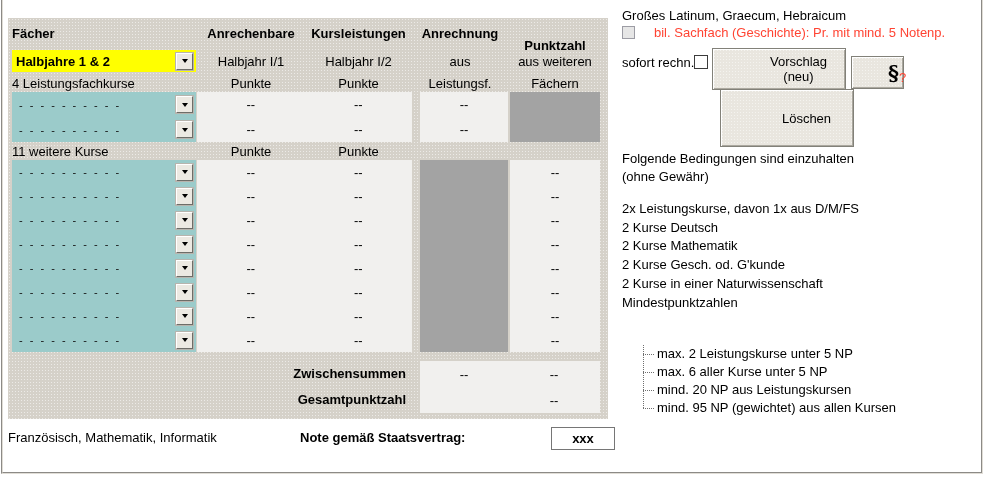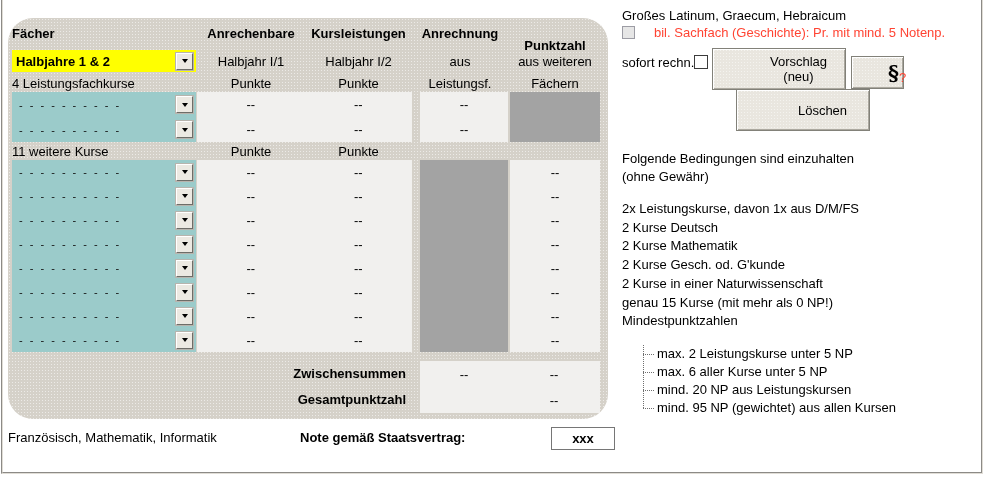--- a/index.html
+++ b/index.html
@@ -19,21 +19,20 @@
     left:1px;top:-8px;width:978px;height:478px;
     border:2px groove #e0ddd6;
     pointer-events:none;
   }
 
   
   .dots{
     background-color:#d5d1c9;
     background-image:radial-gradient(rgba(255,255,255,.55) 24%, rgba(255,255,255,0) 27%);
     background-size:3px 3px;
-    border-radius:25px;
   }
   .panel{left:8px;top:18px;width:600px;height:401px;}
 
   .cell-light{background:#f1f0ee;}
   .cell-dark{background:#a3a3a3;}
 
   .teal-block{background:#9bcbca;display:flex;flex-direction:column;}
   .combo-row{
     flex:1;display:flex;align-items:center;justify-content:space-between;
     padding:0 3px 0 7px;cursor:default;
@@ -308,37 +307,36 @@
 
 <div class="abs" style="left:622px;top:25px;display:flex;align-items:center;gap:19px;">
   <input type="checkbox" class="chk disabled" style="width: 13px; height: 13px;" disabled="">
   <span class="red">bil. Sachfach (Geschichte): Pr. mit mind. 5 Notenp.</span>
 </div>
 
 <div class="abs line" style="left:622px;top:55px;">sofort rechn.</div>
 <input type="checkbox" class="abs chk" style="left: 694px; top: 55px;">
 
 <button class="abs btn3d" style="left:712px;top:48px;width:134px;height:42px;">Vorschlag (neu)</button>
-<button class="abs btn3d" style="left:736px;top:89px;width:134px;height:42px;">Löschen</button>
+<button class="abs btn3d" style="left:720px;top:89px;width:134px;height:58px;">Löschen</button>
 
 <button class="abs btn3d" style="left:851px;top:56px;width:33px;height:33px;">
   <span style="font-family:'DejaVu Serif',serif;font-size:21px;font-weight:bold;line-height:1;">§</span>
   <span class="red" style="font-size:13px;margin-top:9px;">?</span>
 </button>
 
 <div class="abs line" style="left:622px;top:151px;">Folgende Bedingungen sind einzuhalten</div>
 <div class="abs line" style="left:622px;top:169px;">(ohne Gewähr)</div>
 
 <div class="abs cond-list" style="left:622px;top:200px;">
   <div>2x Leistungskurse, davon 1x aus D/M/FS</div>
   <div>2 Kurse Deutsch</div>
   <div>2 Kurse Mathematik</div>
   <div>2 Kurse Gesch. od. G'kunde</div>
   <div>2 Kurse in einer Naturwissenschaft</div>
-  <div>genau 15 Kurse (mit mehr als 0 NP!)</div>
   <div>Mindestpunktzahlen</div>
 </div>
 
 <div class="abs tree-vline"></div>
 <div class="tree-item" style="top:346px;">max. 2 Leistungskurse unter 5 NP</div>
 <div class="tree-item" style="top:364px;">max. 6 aller Kurse unter 5 NP</div>
 <div class="tree-item" style="top:382px;">mind. 20 NP aus Leistungskursen</div>
 <div class="tree-item" style="top:400px;">mind. 95 NP (gewichtet) aus allen Kursen</div>
 
 <div class="abs line" style="left:8px;top:430px;">Französisch, Mathematik, Informatik</div>

